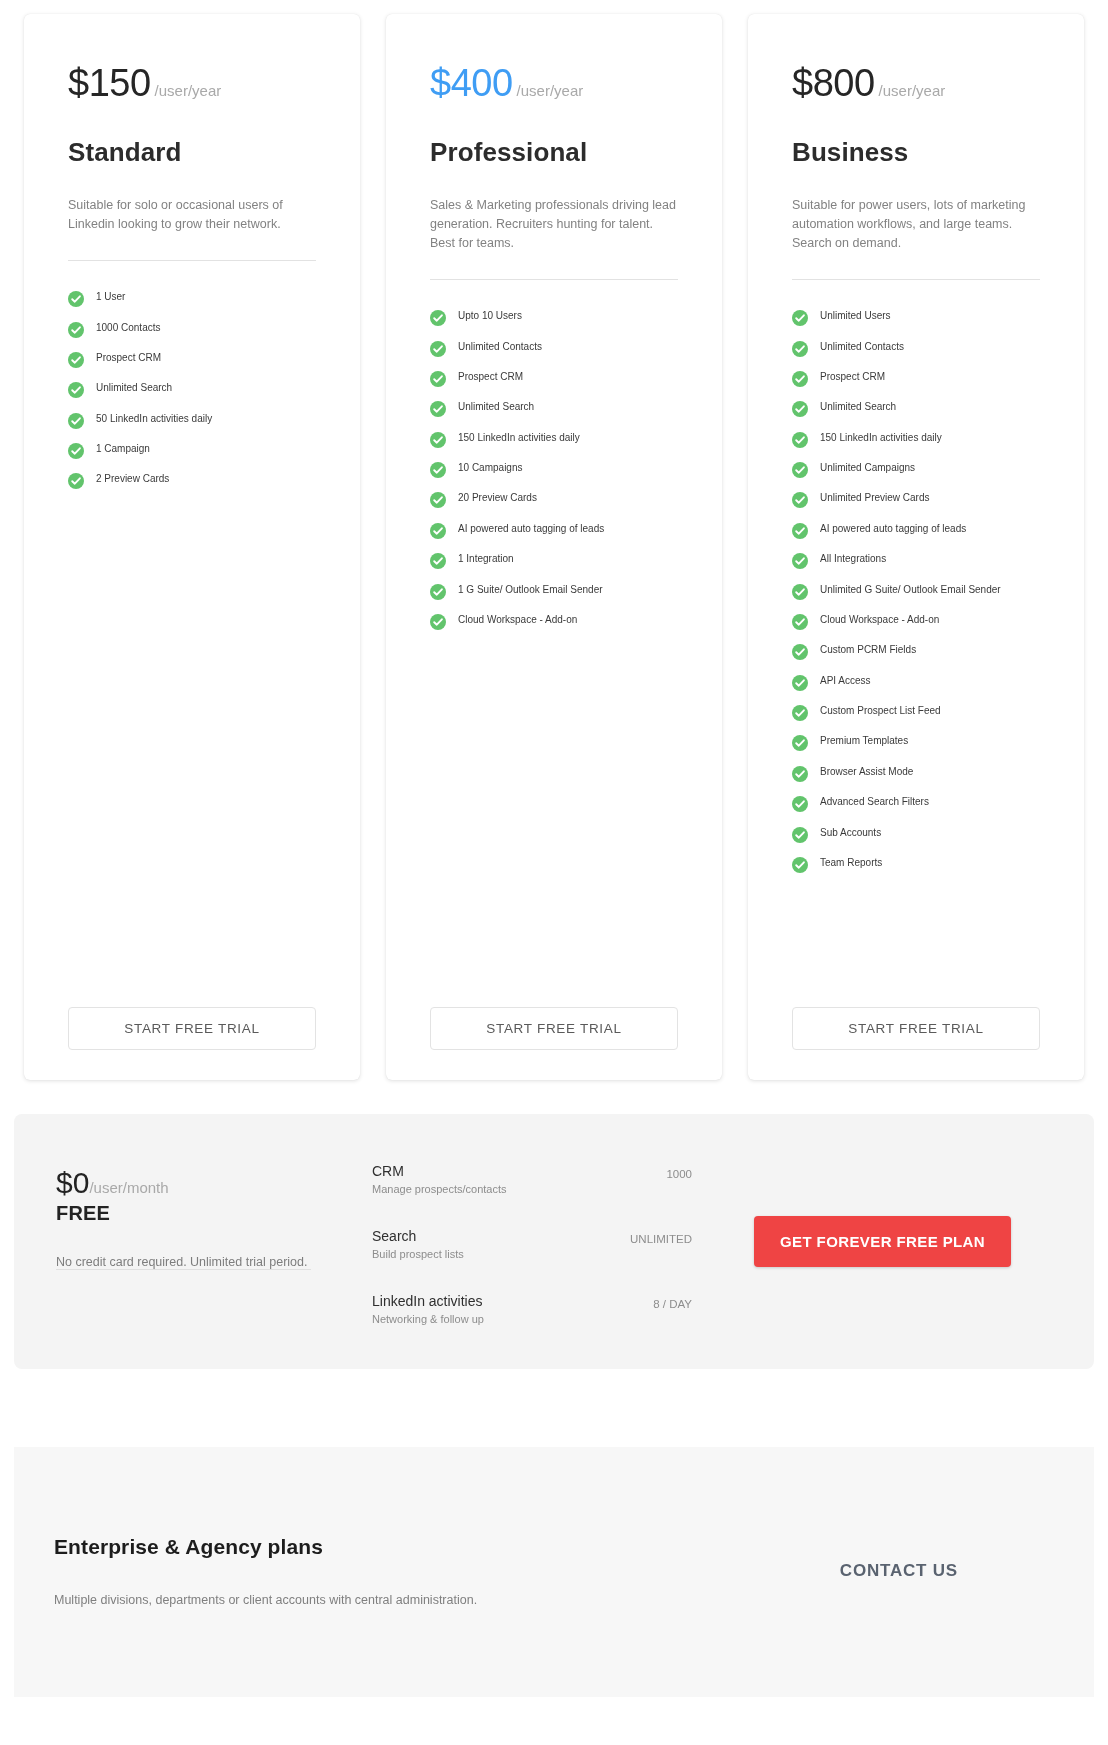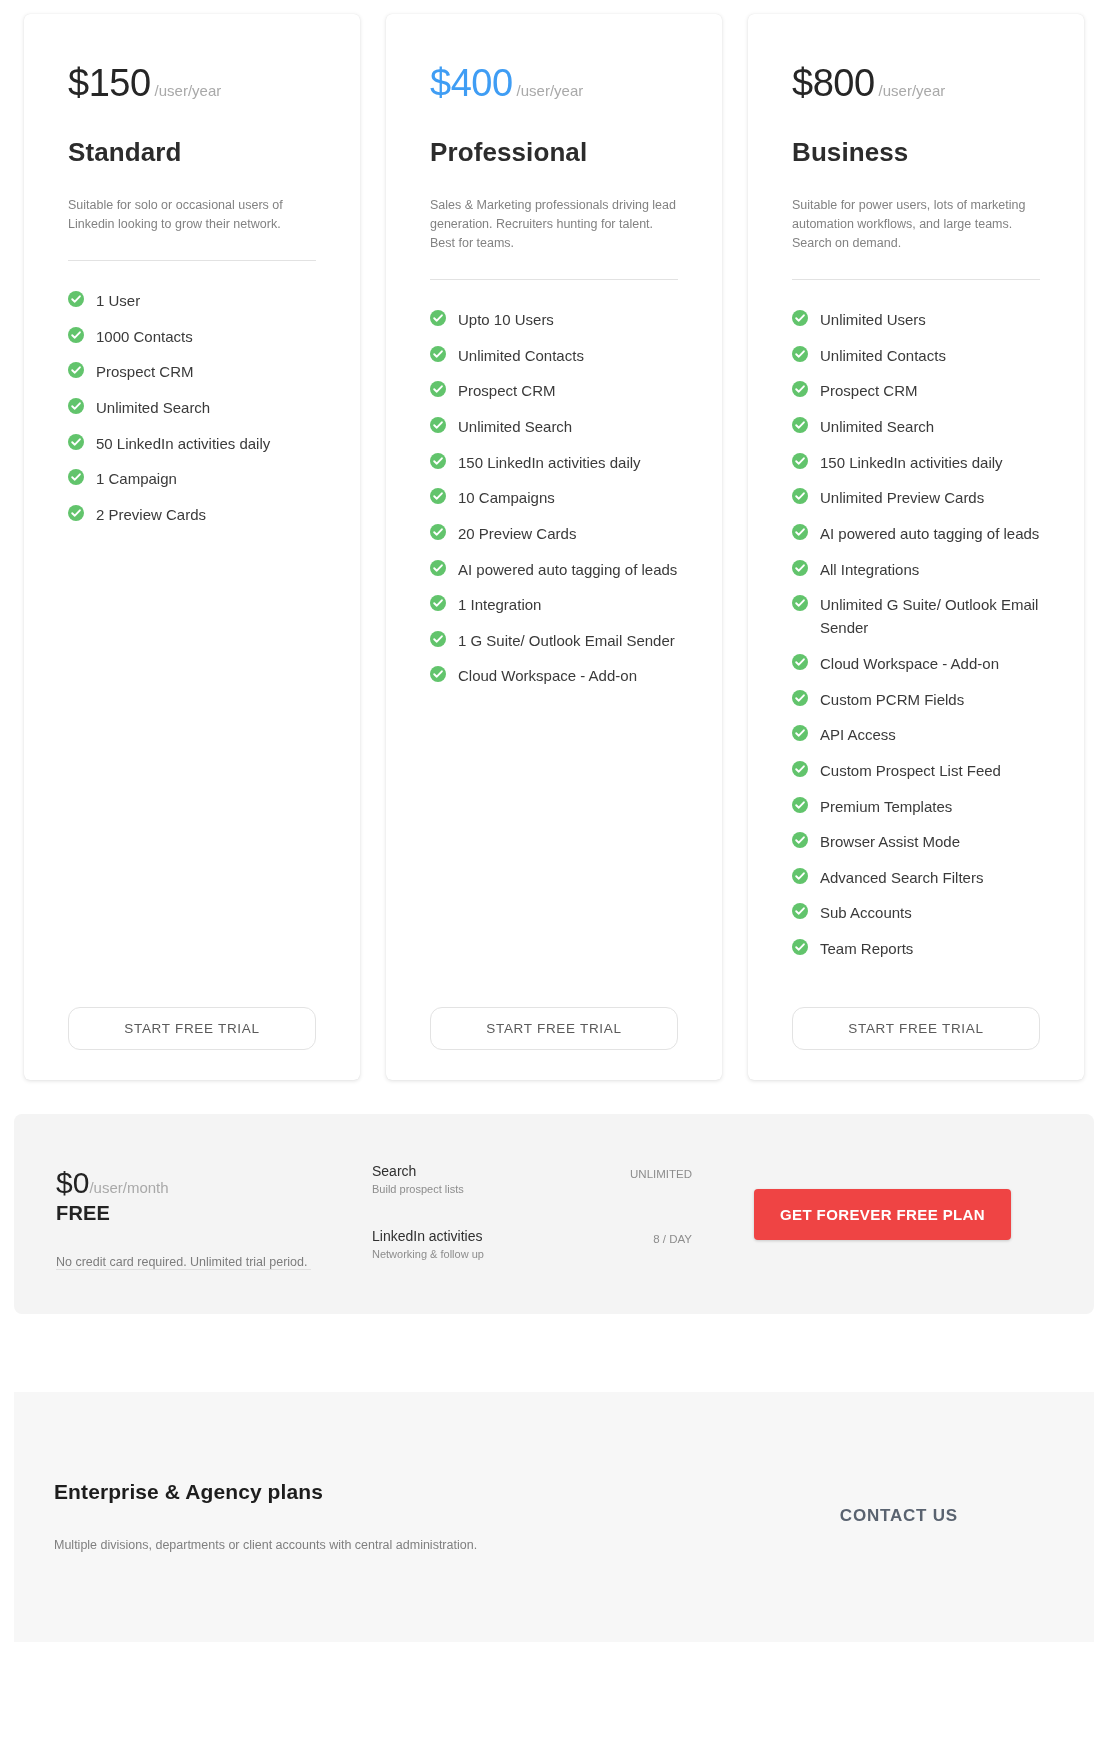--- a/index.html
+++ b/index.html
@@ -86,21 +86,21 @@
   .feature-list {
     list-style: none;
     display: flex;
     flex-direction: column;
     gap: 0;
   }
 
   .feature-item {
     display: flex;
     align-items: flex-start;
-    font-size: 15px;
+    font-size: 10px;
     color: #3a3a3a;
     line-height: 1.55;
     padding: 6.2px 0;
   }
 
   .check-icon {
     flex: 0 0 auto;
     width: 16px;
     height: 16px;
     margin-right: 12px;
@@ -111,21 +111,21 @@
 
   .feature-text { padding-top: 0px; }
 
   .card-spacer { flex: 1 1 auto; min-height: 20px; }
 
   .trial-btn {
     display: block;
     width: 100%;
     background: #ffffff;
     border: 1px solid #e3e3e3;
-    border-radius: 12px;
+    border-radius: 4px;
     padding: 13px 10px;
     font-family: "Liberation Sans", sans-serif;
     font-size: 13.5px;
     letter-spacing: 0.7px;
     color: #5a5a5a;
     cursor: pointer;
     text-align: center;
     margin-top: 18px;
   }
 
@@ -513,20 +513,29 @@
           </span>
           <span class="feature-text">150 LinkedIn activities daily</span>
         </li>
         <li class="feature-item">
           <span class="check-icon">
             <svg viewBox="0 0 16 16" aria-hidden="true">
               <circle cx="8" cy="8" r="8" fill="#62c46c"></circle>
               <path d="M4.2 8.2 L6.8 10.7 L11.9 5.3" fill="none" stroke="#ffffff" stroke-width="1.9" stroke-linecap="round" stroke-linejoin="round"></path>
             </svg>
           </span>
+          <span class="feature-text">Unlimited Campaigns</span>
+        </li>
+        <li class="feature-item">
+          <span class="check-icon">
+            <svg viewBox="0 0 16 16" aria-hidden="true">
+              <circle cx="8" cy="8" r="8" fill="#62c46c"></circle>
+              <path d="M4.2 8.2 L6.8 10.7 L11.9 5.3" fill="none" stroke="#ffffff" stroke-width="1.9" stroke-linecap="round" stroke-linejoin="round"></path>
+            </svg>
+          </span>
           <span class="feature-text">Unlimited Preview Cards</span>
         </li>
         <li class="feature-item">
           <span class="check-icon">
             <svg viewBox="0 0 16 16" aria-hidden="true">
               <circle cx="8" cy="8" r="8" fill="#62c46c"></circle>
               <path d="M4.2 8.2 L6.8 10.7 L11.9 5.3" fill="none" stroke="#ffffff" stroke-width="1.9" stroke-linecap="round" stroke-linejoin="round"></path>
             </svg>
           </span>
           <span class="feature-text">AI powered auto tagging of leads</span>
@@ -640,20 +649,27 @@
   <div class="free-left">
     <div class="free-price-line">
       <span class="free-amount">$0</span>
       <span class="free-period">/user/month</span>
     </div>
     <div class="free-label">FREE</div>
     <div class="free-note">No credit card required. Unlimited trial period.</div>
   </div>
 
   <div class="free-features" id="free-features">
+      <div class="free-feature-row">
+        <div>
+          <div class="ff-title">CRM</div>
+          <div class="ff-sub">Manage prospects/contacts</div>
+        </div>
+        <div class="ff-value">1000</div>
+      </div>
       <div class="free-feature-row">
         <div>
           <div class="ff-title">Search</div>
           <div class="ff-sub">Build prospect lists</div>
         </div>
         <div class="ff-value">UNLIMITED</div>
       </div>
       <div class="free-feature-row">
         <div>
           <div class="ff-title">LinkedIn activities</div>

